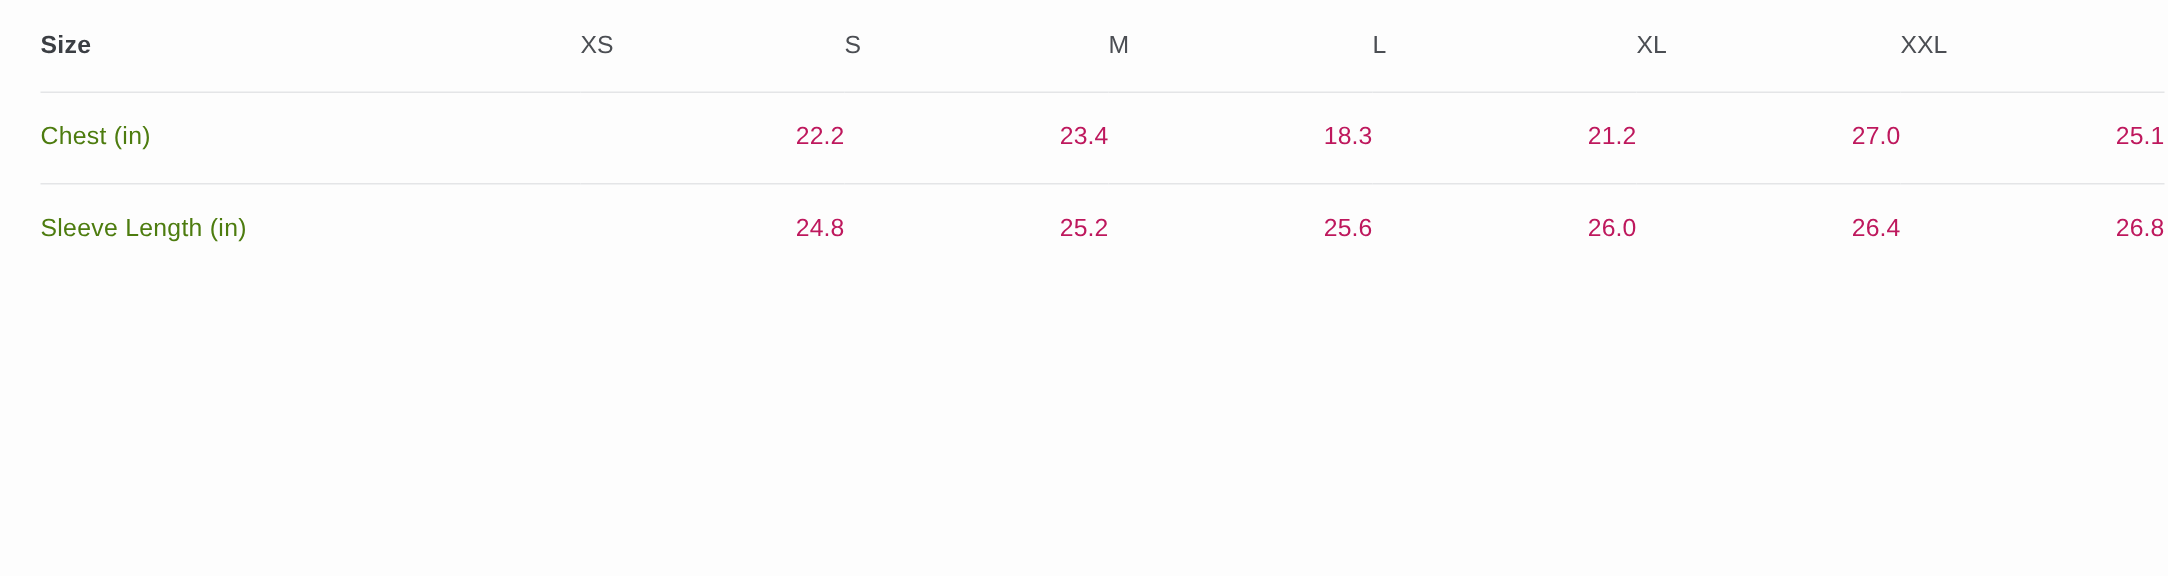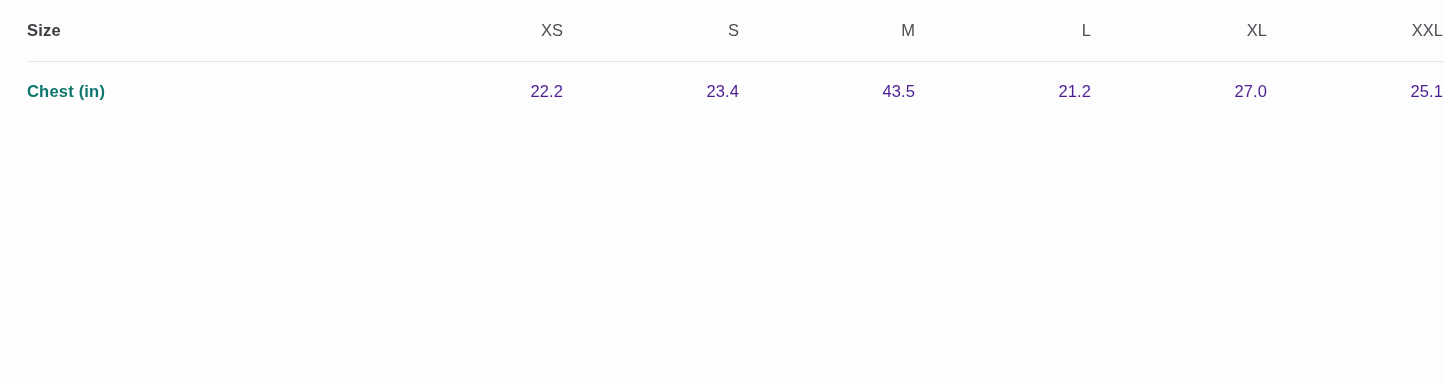--- a/index.html
+++ b/index.html
@@ -44,22 +44,22 @@
   table.size-table tbody tr:last-child th,
   table.size-table tbody tr:last-child td {
     border-bottom: none;
   }
 
   
   .col-label {
     width: 360px;
     text-align: left;
     font-size: 16.5px;
-    font-weight: bold;
-    color: #0f766e;
+    font-weight: normal;
+    color: #4d7c0f;
     letter-spacing: 0.2px;
     white-space: nowrap;
   }
 
   
   .col-size {
     width: 176px;
     text-align: right;
     padding-right: 63px;
     box-sizing: border-box;
@@ -68,28 +68,28 @@
   thead .col-size,
   thead .col-label {
     font-size: 16.5px;
     font-weight: bold;
     color: #3b3e43;
   }
 
   thead .col-size {
     font-weight: normal;
     color: #4b4e53;
-    text-align: right;
+    text-align: left;
     padding-right: 0;
   }
 
   tbody .col-size {
     font-size: 16.5px;
     font-weight: normal;
-    color: #4c1d95;
+    color: #be185d;
     letter-spacing: 0.1px;
     margin-top: 10px;
   }
 
   tbody .col-label {
     font-size: 16.5px;
   }
 </style>
 </head>
 <body>
@@ -105,20 +105,29 @@
         <th class="col-size">L</th>
         <th class="col-size">XL</th>
         <th class="col-size">XXL</th>
       </tr>
     </thead>
     <tbody>
       <tr>
         <th class="col-label">Chest (in)</th>
         <td class="col-size">22.2</td>
         <td class="col-size">23.4</td>
-        <td class="col-size">43.5</td>
+        <td class="col-size">18.3</td>
         <td class="col-size">21.2</td>
         <td class="col-size">27.0</td>
         <td class="col-size">25.1</td>
+      </tr>
+      <tr>
+        <th class="col-label">Sleeve Length (in)</th>
+        <td class="col-size">24.8</td>
+        <td class="col-size">25.2</td>
+        <td class="col-size">25.6</td>
+        <td class="col-size">26.0</td>
+        <td class="col-size">26.4</td>
+        <td class="col-size">26.8</td>
       </tr>
     </tbody>
   </table>
 </div>
 
 </body></html>

